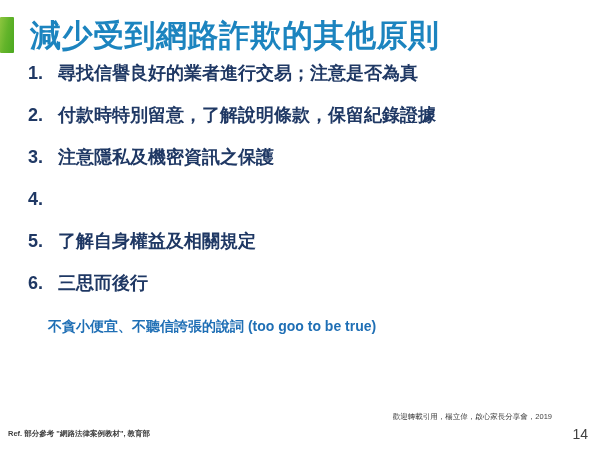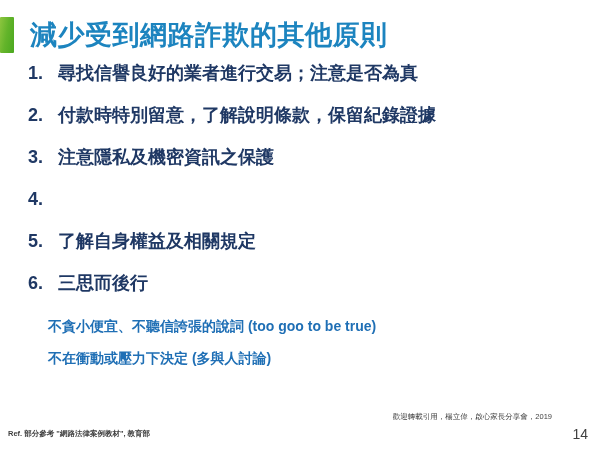--- a/index.html
+++ b/index.html
@@ -36,21 +36,21 @@
   }
   .accent-bar {
     width: 14px;
     height: 36px;
     margin-right: 16px;
     background: linear-gradient(100deg, #8ec63f 0%, #63b42a 48%, #4aa81f 100%);
     border-radius: 1px;
     flex: 0 0 auto;
   }
   .slide-title {
-    font-size: 27px;
+    font-size: 31px;
     font-weight: bold;
     color: #1c84bf;
     letter-spacing: 0.5px;
     line-height: 1;
     white-space: nowrap;
   }
 
   
   .list {
     position: absolute;
@@ -161,20 +161,19 @@
 
     <div class="list-item">
       <div class="li-num">6.</div>
       <div class="li-text">三思而後行</div>
     </div>
 
   </div>
 
   <div class="sub-list">
     <div class="sub-item">不貪小便宜、不聽信誇張的說詞 (too goo to be true)</div>
-    <div class="sub-item">不在衝動或壓力下決定 (多與人討論)</div>
   </div>
 
   <div class="footer-left">Ref. 部分參考 "網路法律案例教材", 教育部</div>
   <div class="footer-right">歡迎轉載引用，楊立偉，啟心家長分享會，2019</div>
   <div class="page-number">14</div>
 
 </div>
 
 </body></html>

